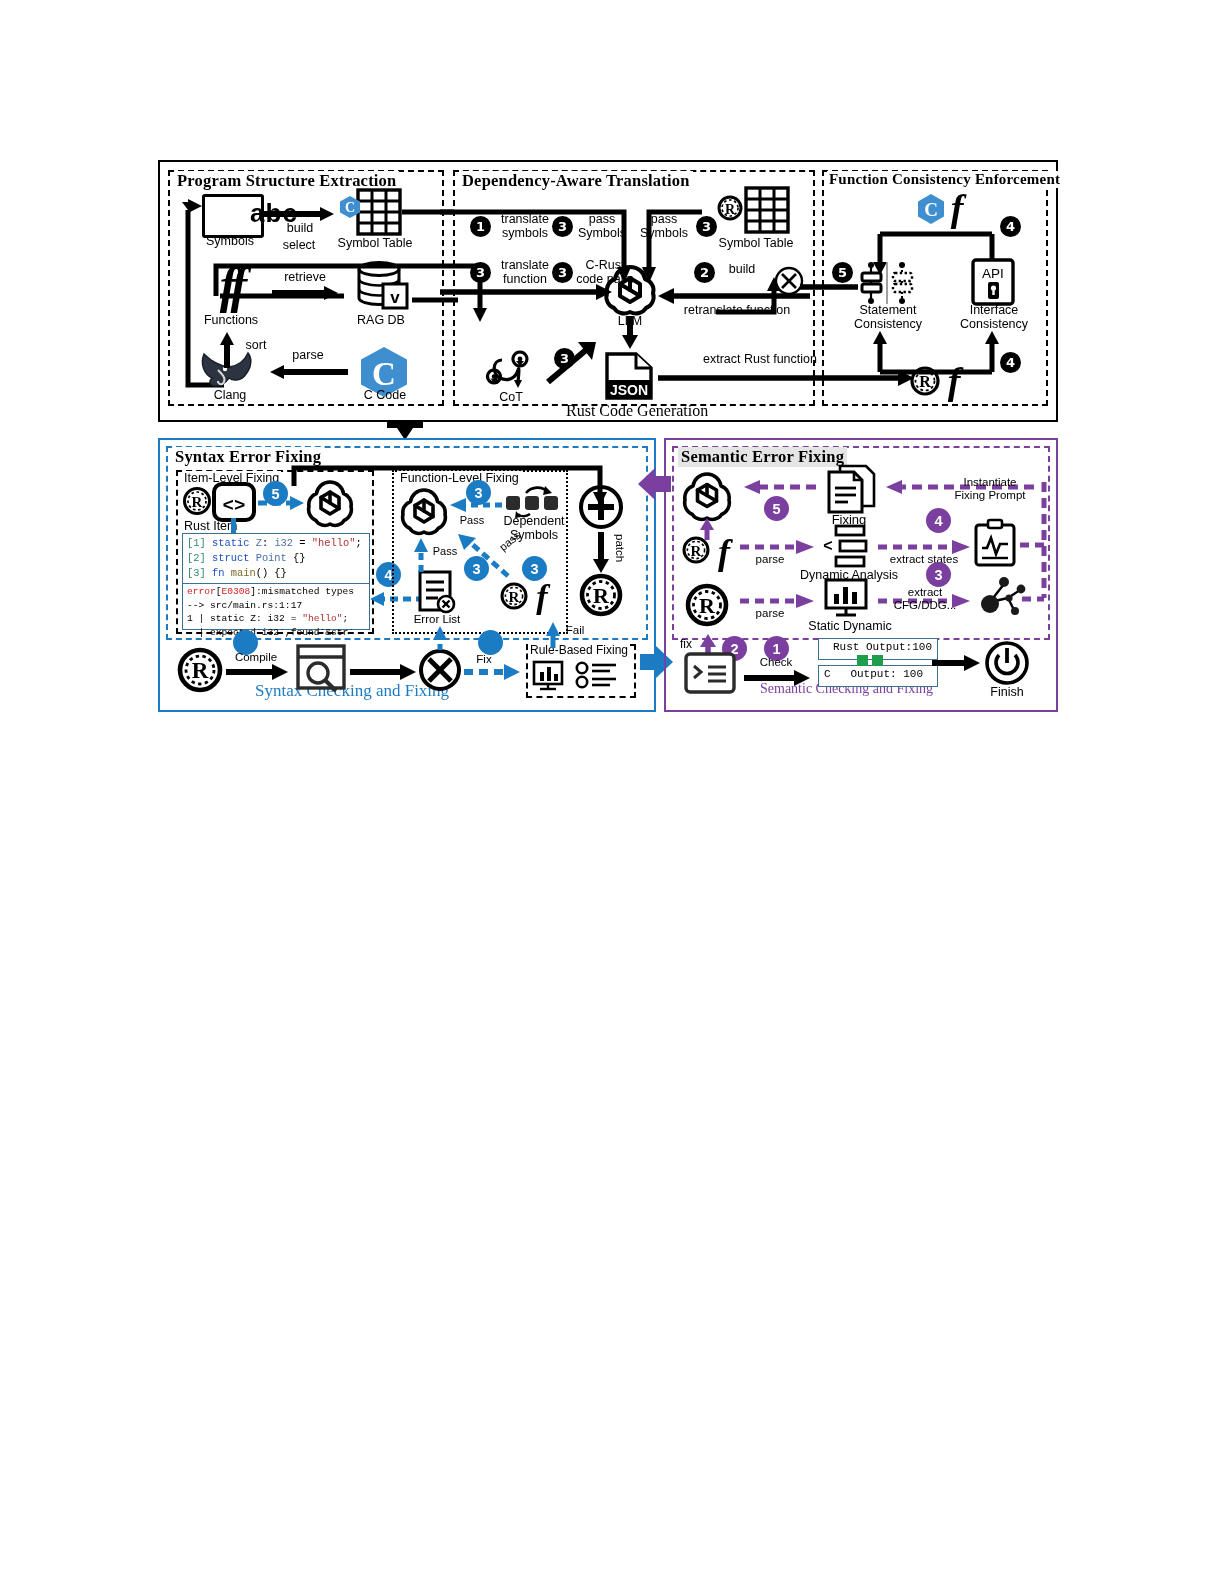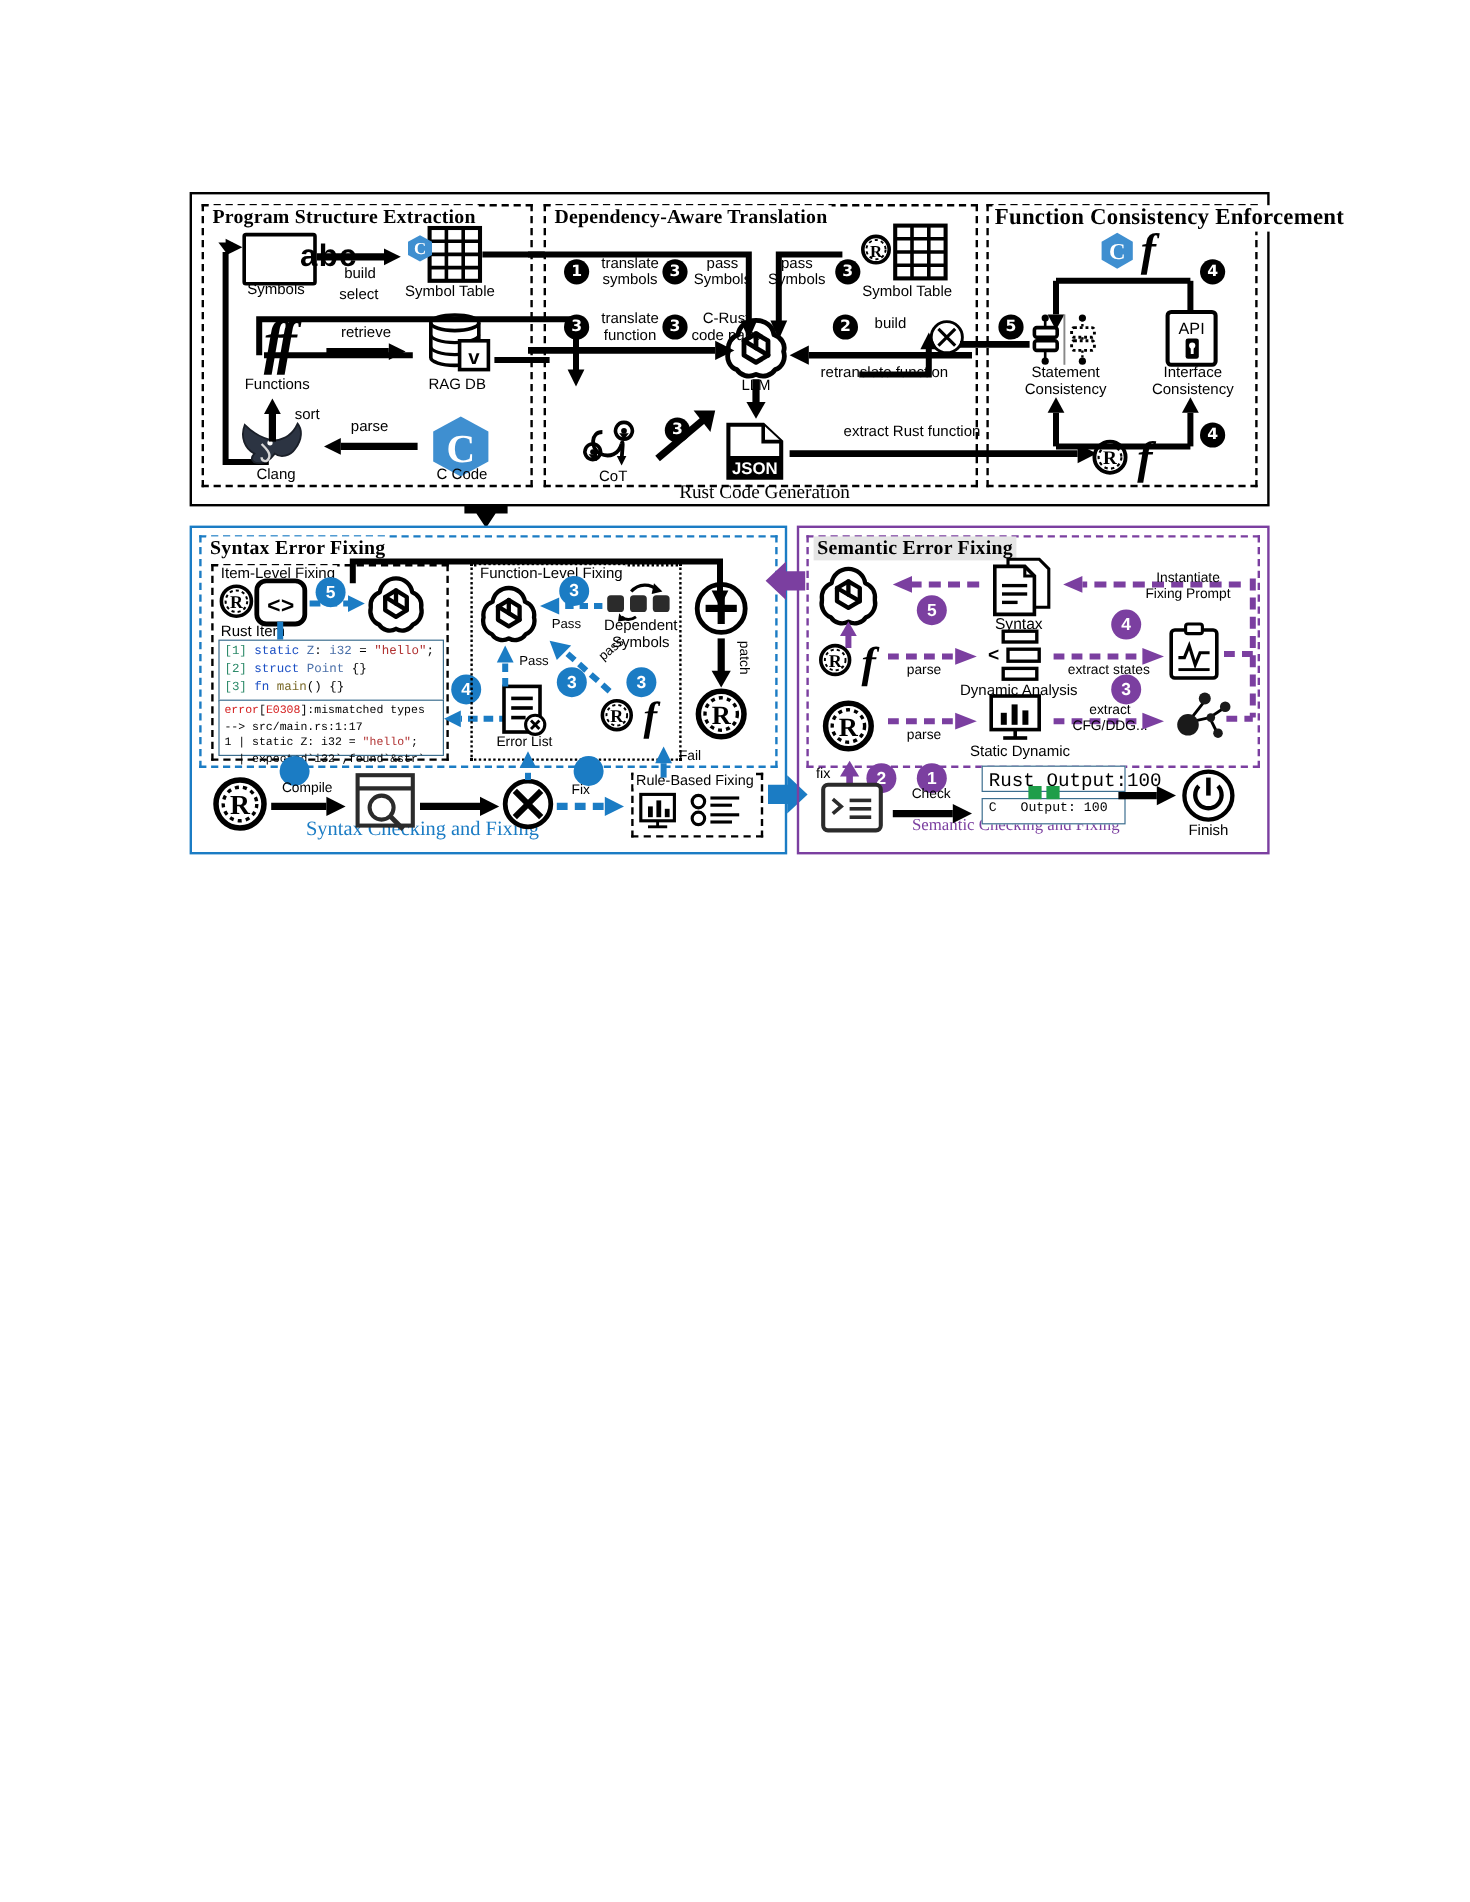--- a/index.html
+++ b/index.html
@@ -239,21 +239,21 @@
     <text x="25" y="43" font-family="Liberation Sans, sans-serif" font-size="14" font-weight="bold" fill="#fff" text-anchor="middle">JSON</text>
   </svg>
 
   <svg class="abs" style="left:658px;top:370px;" width="258" height="16">
     <line x1="0" y1="8" x2="240" y2="8" stroke="#000" stroke-width="5.5"></line>
     <polygon points="240,0 256,8 240,16" fill="#000"></polygon>
   </svg>
   <div class="abs lbl" style="left:680px;top:352px;width:160px;">extract Rust function</div>
 
   <div class="abs dashbox" style="left:822px;top:170px;width:222px;height:232px;"></div>
-  <div class="abs hdr" style="left:827px;top:171px;background:#fff;padding:0 2px;font-size:19px;">Function Consistency Enforcement</div>
+  <div class="abs hdr" style="left:827px;top:171px;background:#fff;padding:0 2px;font-size:15px;">Function Consistency Enforcement</div>
 
   <svg class="abs" style="left:915px;top:188px;" width="64" height="48">
     <polygon points="16,6 29,13.5 29,28.5 16,36 3,28.5 3,13.5" fill="#3f8fd0"></polygon>
     <text x="16" y="28" font-family="Liberation Serif, serif" font-size="19" font-weight="bold" fill="#fff" text-anchor="middle">C</text>
     <text x="42" y="33" font-family="Liberation Serif, serif" font-style="italic" font-size="38" font-weight="bold" fill="#000" text-anchor="middle">f</text>
   </svg>
 
   <svg class="abs" style="left:844px;top:228px;" width="182" height="48">
     <polyline points="36,6 148,6" fill="none" stroke="#000" stroke-width="5"></polyline>
     <polyline points="36,6 36,34" fill="none" stroke="#000" stroke-width="5"></polyline>
@@ -554,21 +554,21 @@
   <div class="abs punum" style="left:764px;top:496px;">5</div>
 
   <svg class="abs" style="left:826px;top:462px;" width="52" height="50">
     <path d="M14 4 L40 4 L48 12 L48 44 L14 44 Z" fill="#fff" stroke="#000" stroke-width="2.6"></path>
     <path d="M3 10 L28 10 L36 18 L36 50 L3 50 Z" fill="#fff" stroke="#000" stroke-width="3"></path>
     <path d="M28 10 L28 18 L36 18" fill="none" stroke="#000" stroke-width="2.6"></path>
     <line x1="9" y1="26" x2="30" y2="26" stroke="#000" stroke-width="2.8"></line>
     <line x1="9" y1="33" x2="30" y2="33" stroke="#000" stroke-width="2.8"></line>
     <line x1="9" y1="40" x2="22" y2="40" stroke="#000" stroke-width="2.8"></line>
   </svg>
-  <div class="abs lbl" style="left:818px;top:513px;width:62px;font-size:13px;">Syntax</div>
+  <div class="abs lbl" style="left:818px;top:513px;width:62px;font-size:13px;">Fixing</div>
 
   <svg class="abs" style="left:880px;top:480px;" width="156" height="14">
     <line x1="154" y1="7" x2="22" y2="7" stroke="#7b3fa0" stroke-width="5" stroke-dasharray="10 6"></line>
     <polygon points="22,0 6,7 22,14" fill="#7b3fa0"></polygon>
   </svg>
   <div class="abs lbl2" style="left:940px;top:476px;width:100px;font-size:11.5px;">Instantiate<br>Fixing Prompt</div>
 
   <svg class="abs" style="left:682px;top:528px;" width="58" height="46">
     <g transform="translate(0,8)">
       <circle cx="14" cy="14" r="12" fill="none" stroke="#000" stroke-width="3"></circle>
@@ -679,21 +679,21 @@
     <line x1="24" y1="29" x2="42" y2="29" stroke="#2b2b2b" stroke-width="3"></line>
   </svg>
 
   <div class="abs lbl" style="left:752px;top:656px;width:48px;font-size:11.5px;">Check</div>
   <svg class="abs" style="left:744px;top:670px;" width="66" height="16">
     <line x1="0" y1="8" x2="50" y2="8" stroke="#000" stroke-width="6"></line>
     <polygon points="50,0 66,8 50,16" fill="#000"></polygon>
   </svg>
 
   <div class="abs codebox" style="left:818px;top:638px;width:108px;height:18px;padding:1px 5px;">
-    <div class="code" style="font-size:16px;">Rust Output:100</div>
+    <div class="code" style="font-size:11px;text-align:right;">Rust Output:100</div>
   </div>
   <div class="abs codebox" style="left:818px;top:665px;width:108px;height:18px;padding:1px 5px;">
     <div class="code" style="font-size:11px;">C   Output: 100</div>
   </div>
   <div class="abs" style="left:857px;top:655px;width:11px;height:11px;background:#1e9e4a;"></div>
   <div class="abs" style="left:872px;top:655px;width:11px;height:11px;background:#1e9e4a;"></div>
 
   <svg class="abs" style="left:932px;top:655px;" width="48" height="16">
     <line x1="0" y1="8" x2="32" y2="8" stroke="#000" stroke-width="6"></line>
     <polygon points="32,0 48,8 32,16" fill="#000"></polygon>

